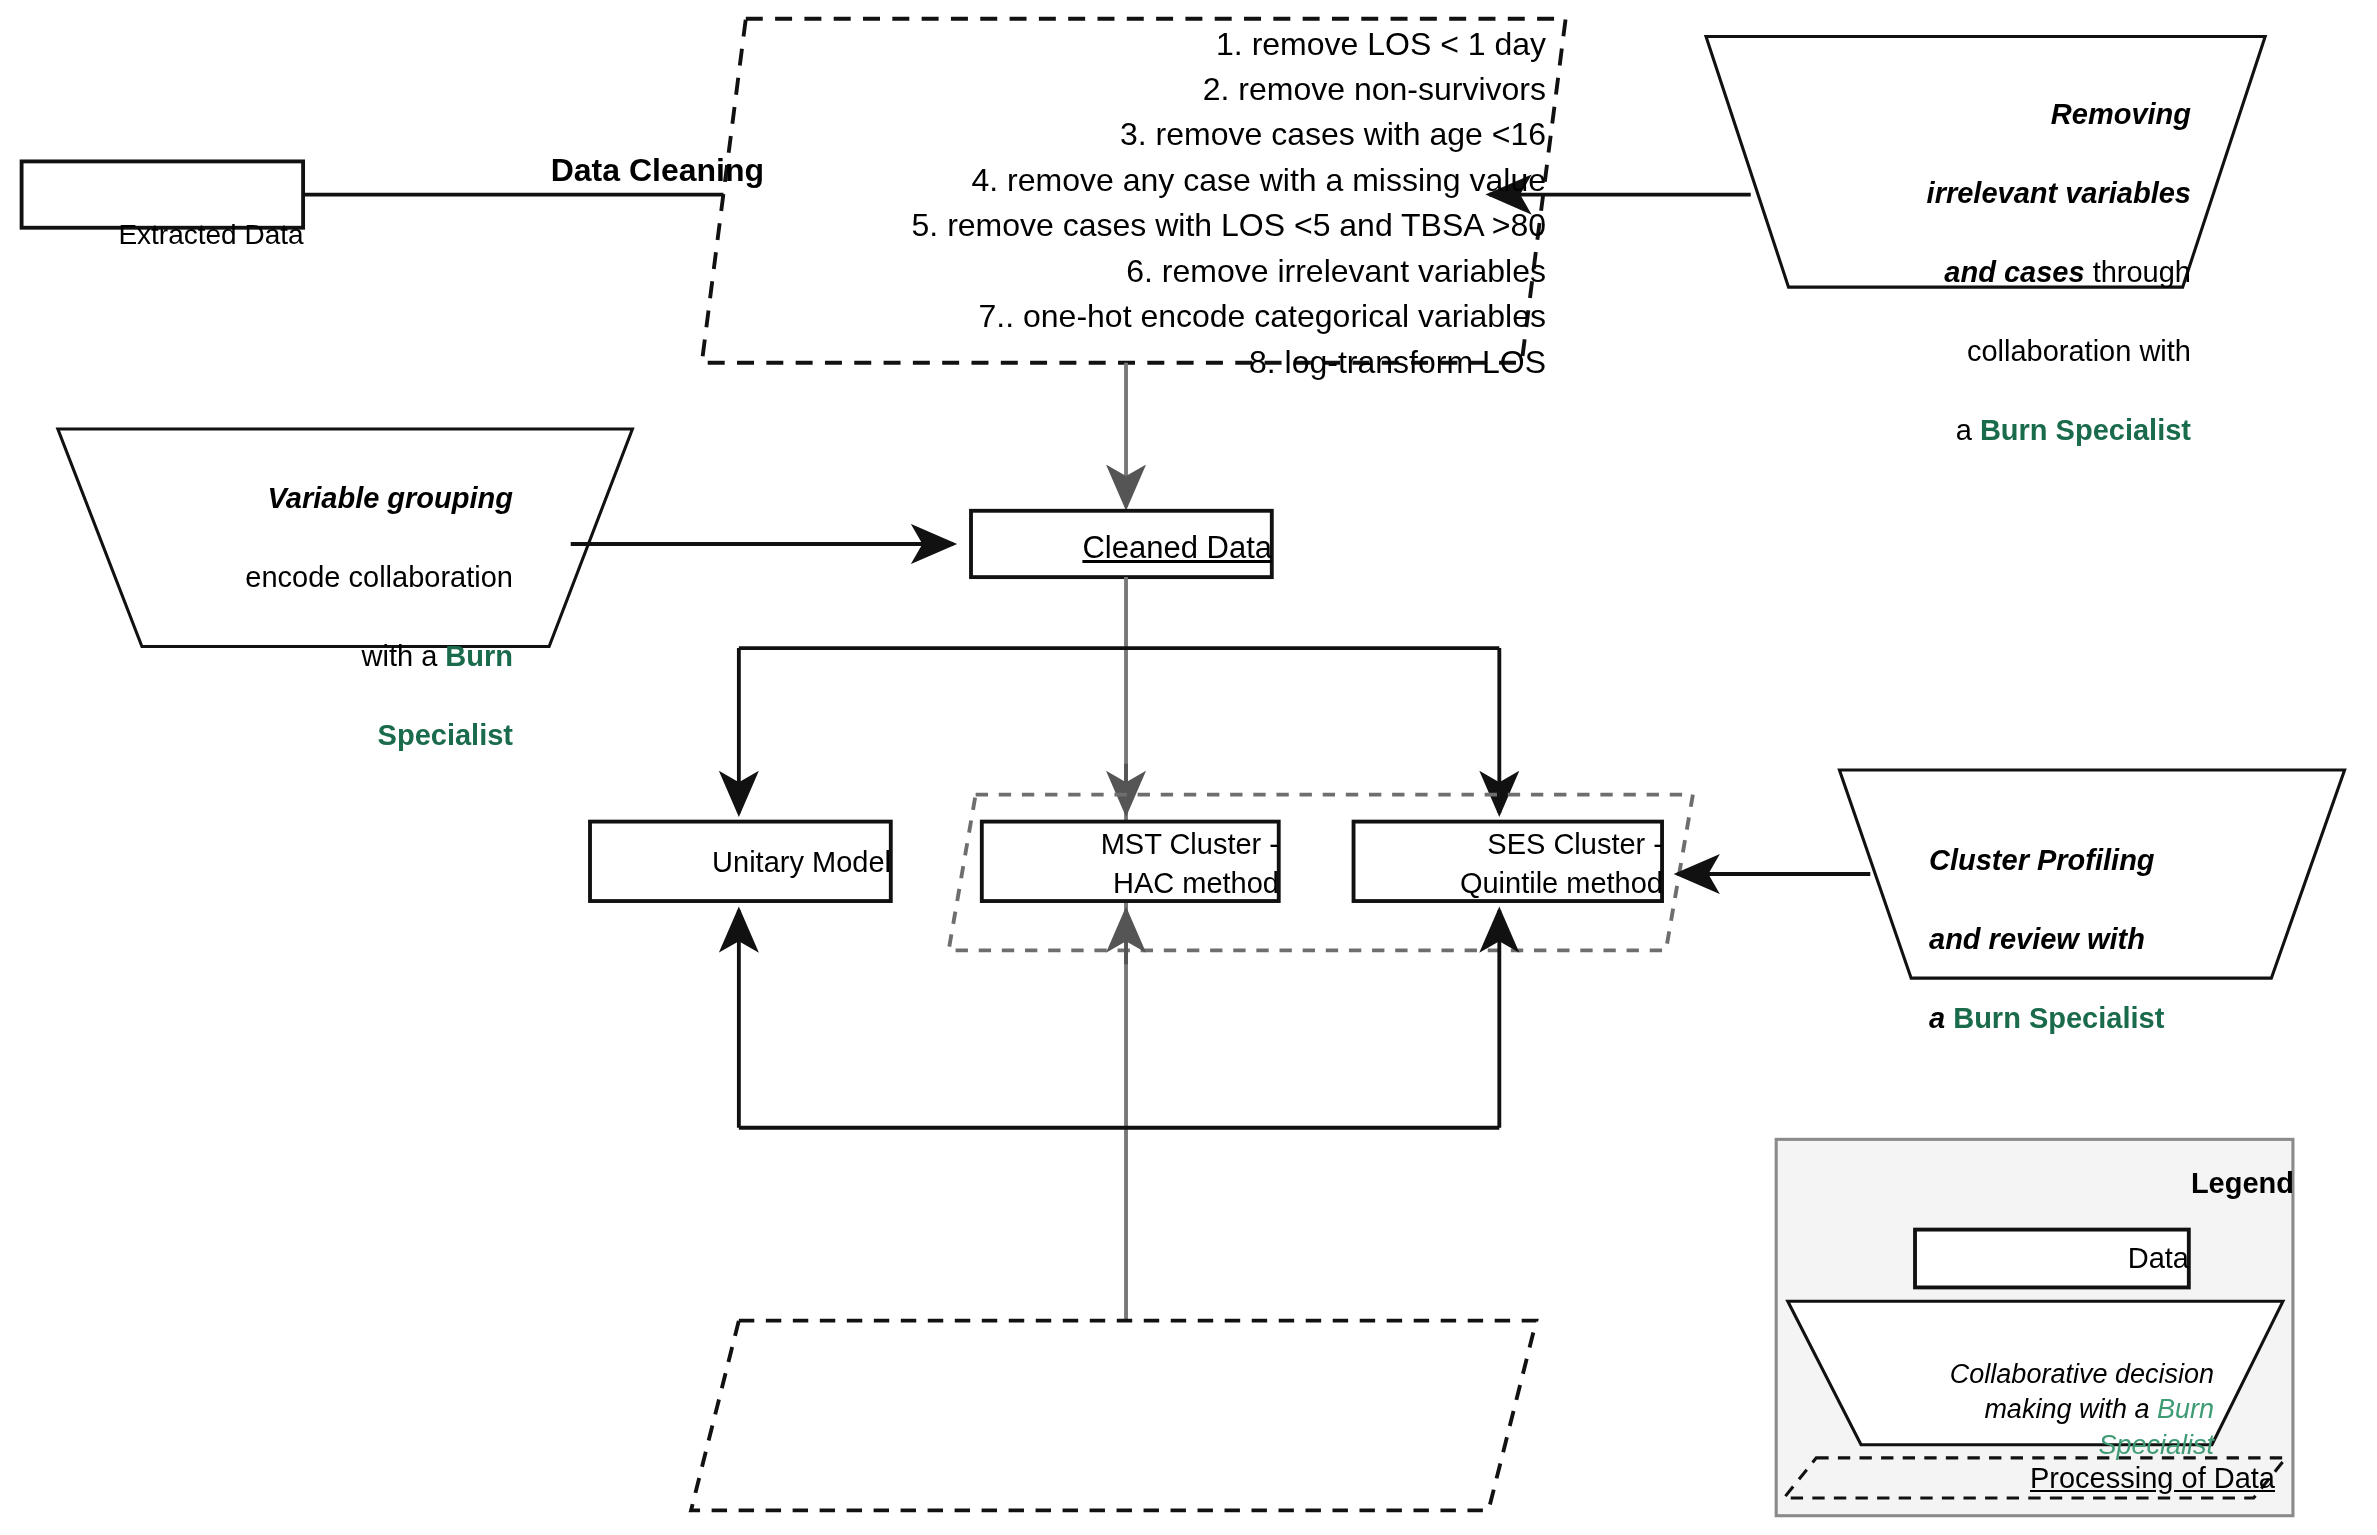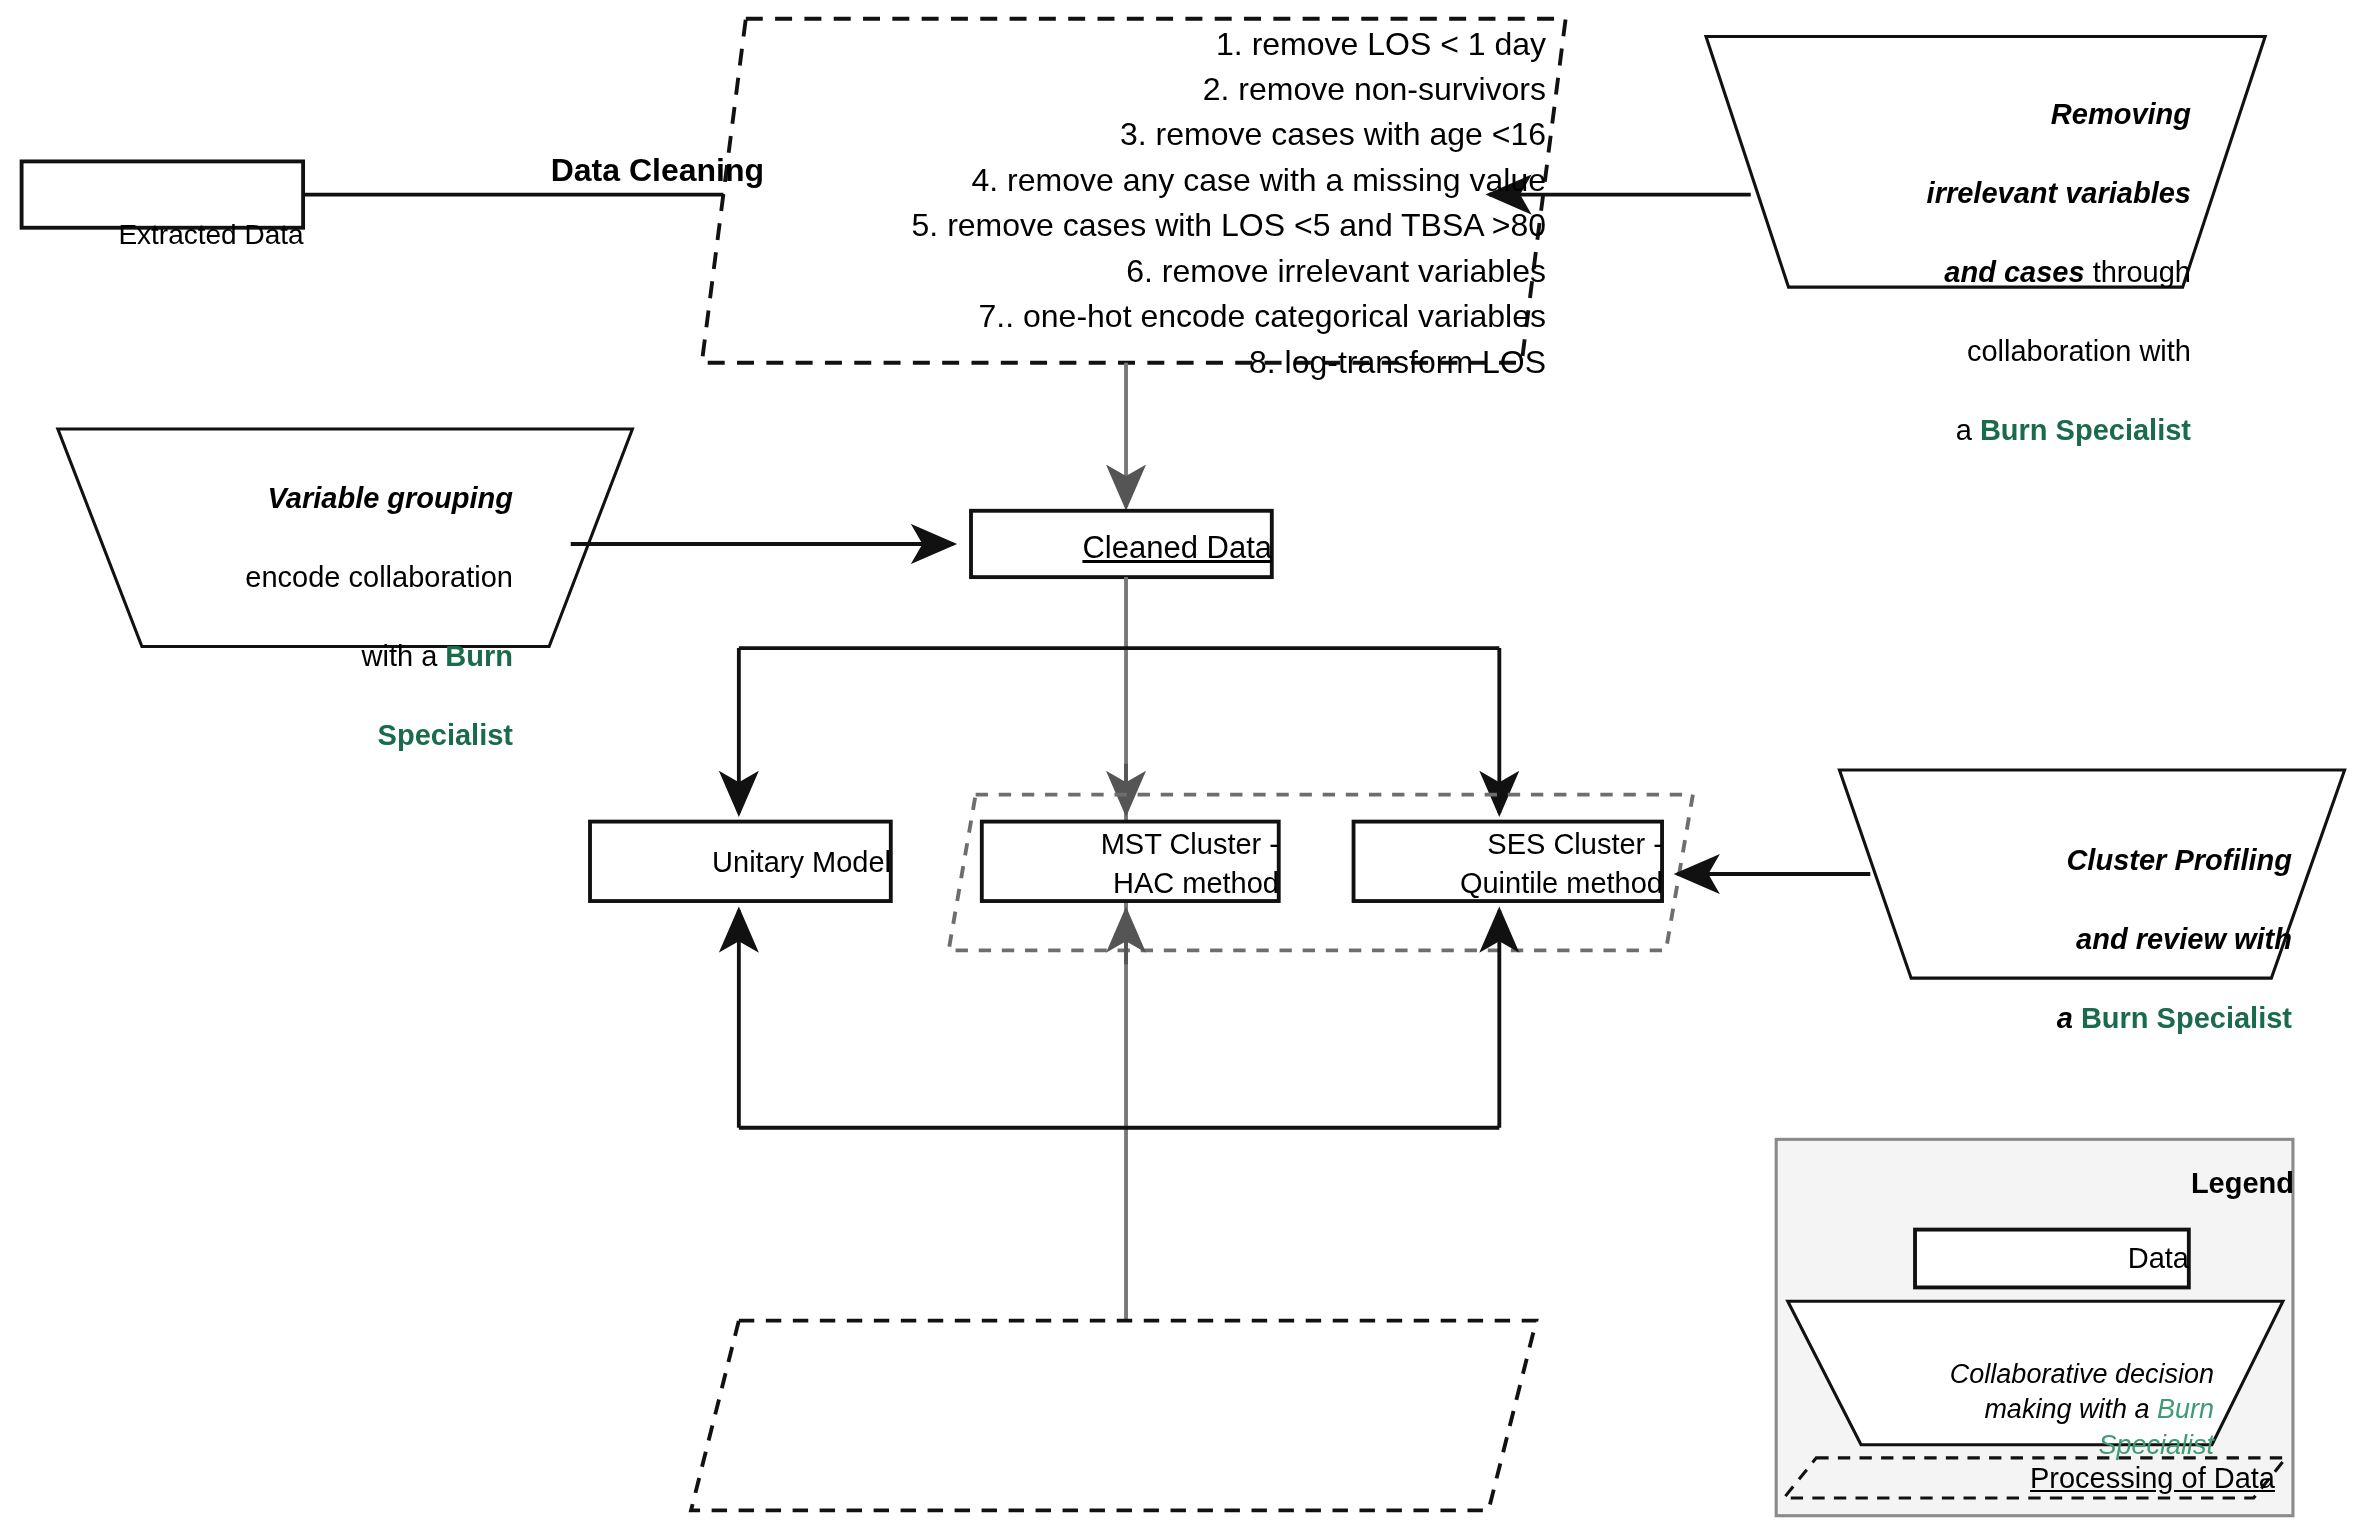--- a/index.html
+++ b/index.html
@@ -140,21 +140,21 @@
   <div class="node-text t-cleaned" style="left:971px; top:528px; width:301px;">Cleaned Data</div>
 
   <div class="node-text t-model" style="left:590px; top:843px; width:301px;">Unitary Model</div>
 
   <div class="node-text t-model" style="left:1354px; top:825px; width:309px;">SES Cluster -
 Quintile method</div>
 
   <div class="node-text t-model" style="left:982px; top:825px; width:297px;">MST Cluster -
 HAC method</div>
 
-  <div class="node-text t-trap" style="left:1929px; top:802px; width:363px; text-align:right;">
+  <div class="node-text t-trap" style="left:1929px; top:802px; width:363px; text-align:left;">
     <span class="em">Cluster Profiling</span><br>
     <span class="em">and review with</span><br>
     <span class="em">a </span><span class="burn">Burn Specialist</span>
   </div>
 
 
   <div class="node-text t-legend-head" style="left:1777px; top:1165px; width:517px;">Legend</div>
 
   <div class="node-text t-legend-item" style="left:1915px; top:1240px; width:274px;">Data</div>
 

